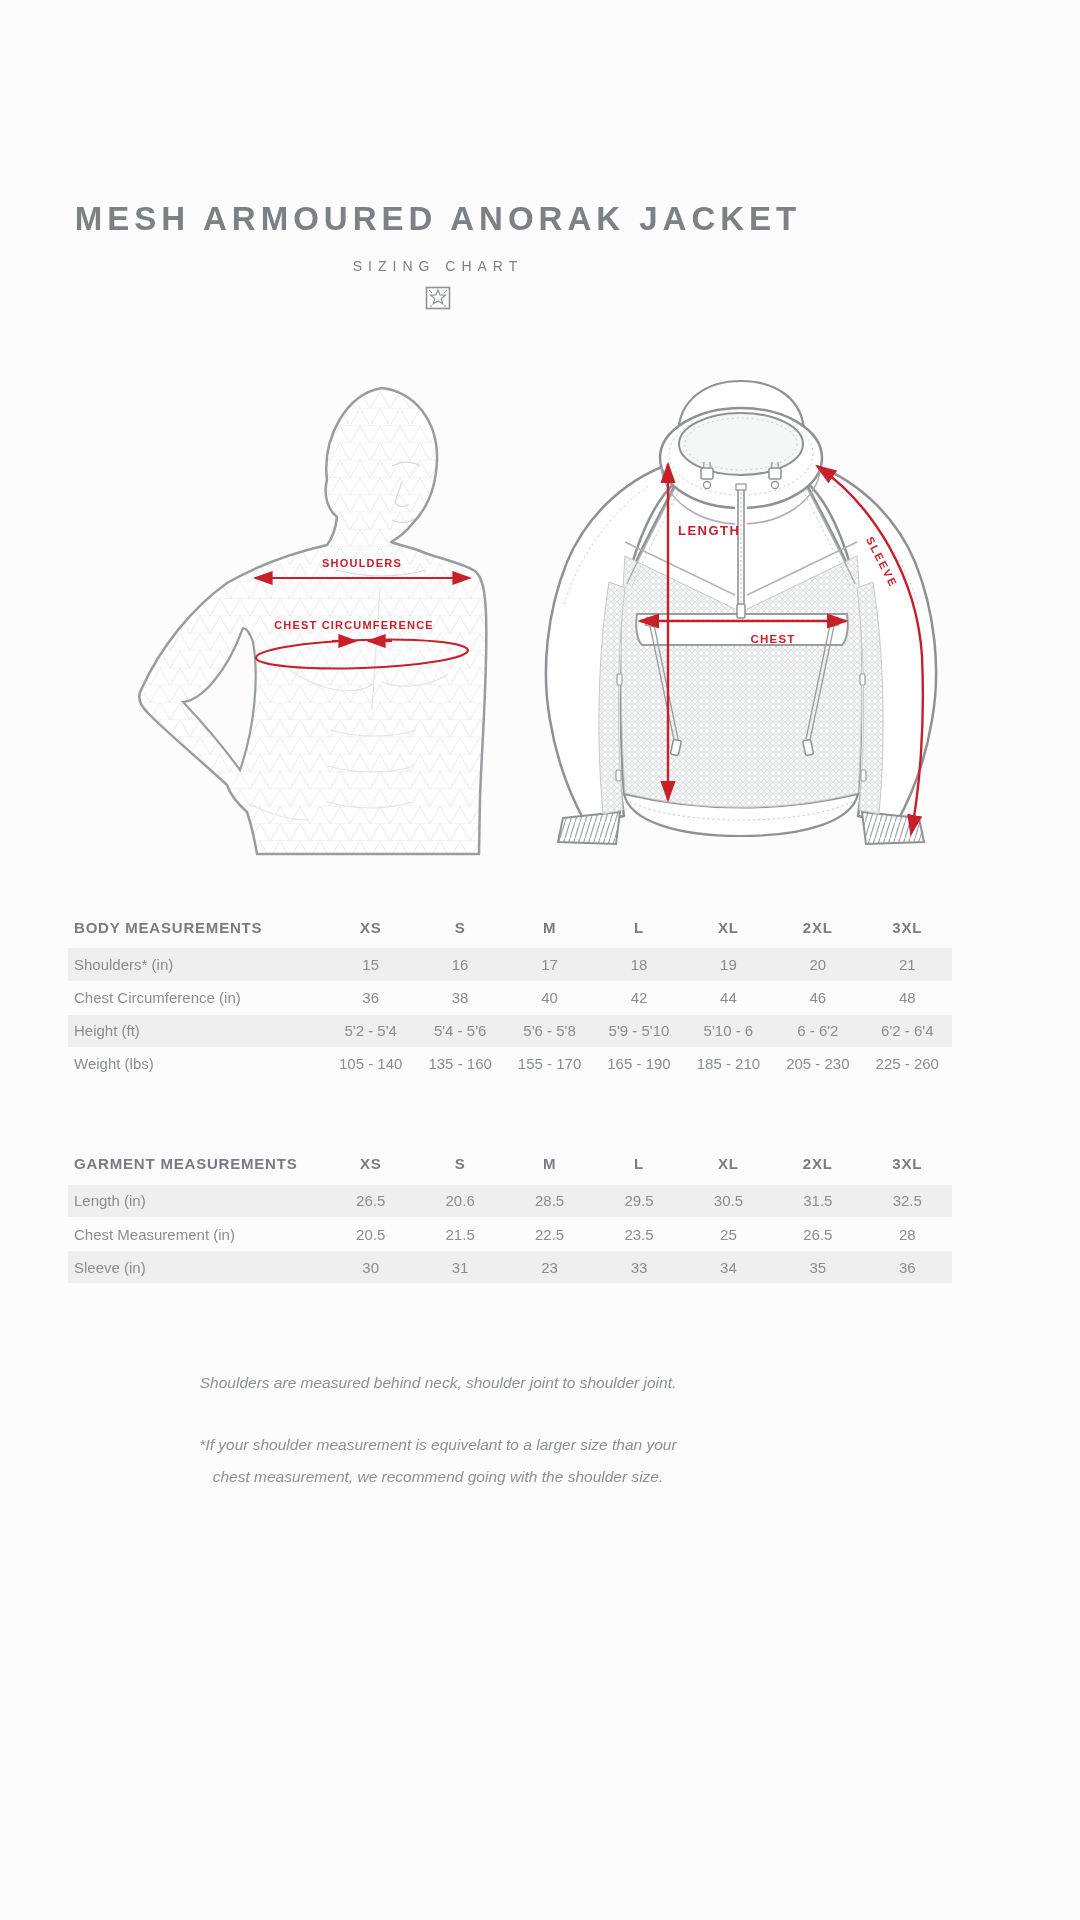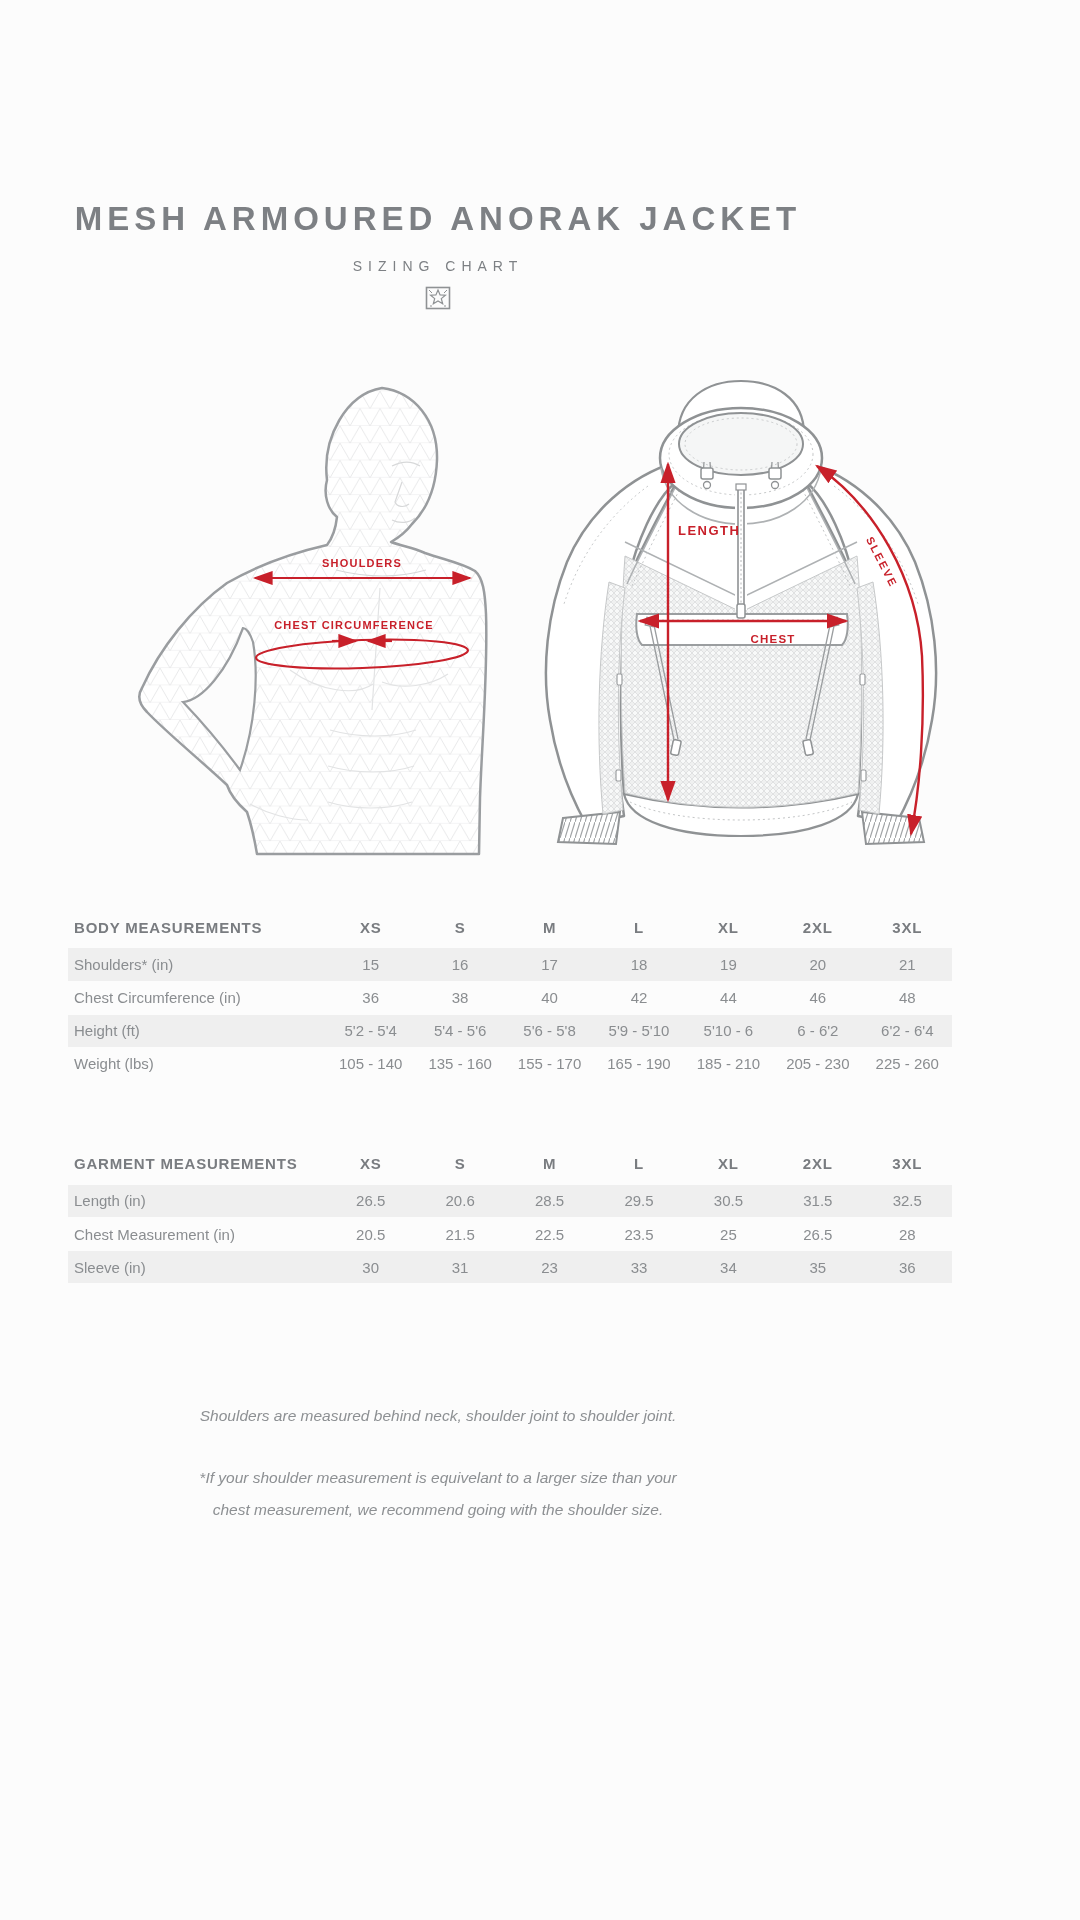--- a/index.html
+++ b/index.html
@@ -38,21 +38,21 @@
   .tables { margin-top:50px; }
   table { width:884px; margin-left:68px; border-collapse:collapse; table-layout:fixed; }
   table + table { margin-top:62px; }
   th, td { font-size:15px; font-weight:400; height:33px; text-align:center; color:#8a8d90; }
   th { height:42px; vertical-align:middle; color:#797c80; letter-spacing:0.8px; font-weight:700; }
   th:first-child, td:first-child { text-align:left; width:258px; padding-left:6px; }
   tbody tr:nth-child(odd) { background:#efefef; }
   tbody tr { border-bottom:1px solid #fcfcfc; }
 
   
-  .notes { margin-top:116px; text-align:center; font-style:italic; font-size:15.5px; color:#8d9093; }
+  .notes { margin-top:83px; text-align:center; font-style:italic; font-size:15.5px; color:#8d9093; }
   .notes .line { line-height:32px; }
   .notes .para2 { margin-top:30px; }
 </style>
 </head>
 <body>
 
 <div class="page">
 
   <div class="header">
     <div class="title">MESH ARMOURED ANORAK JACKET</div>

